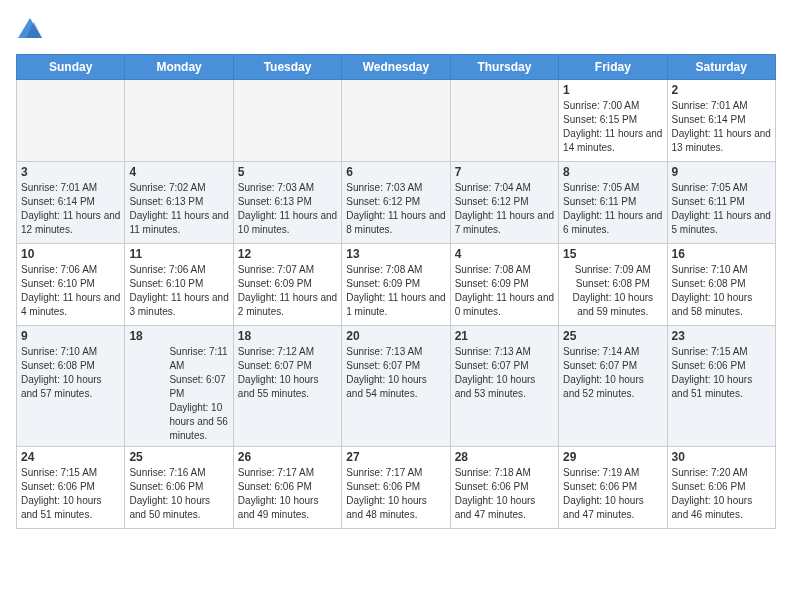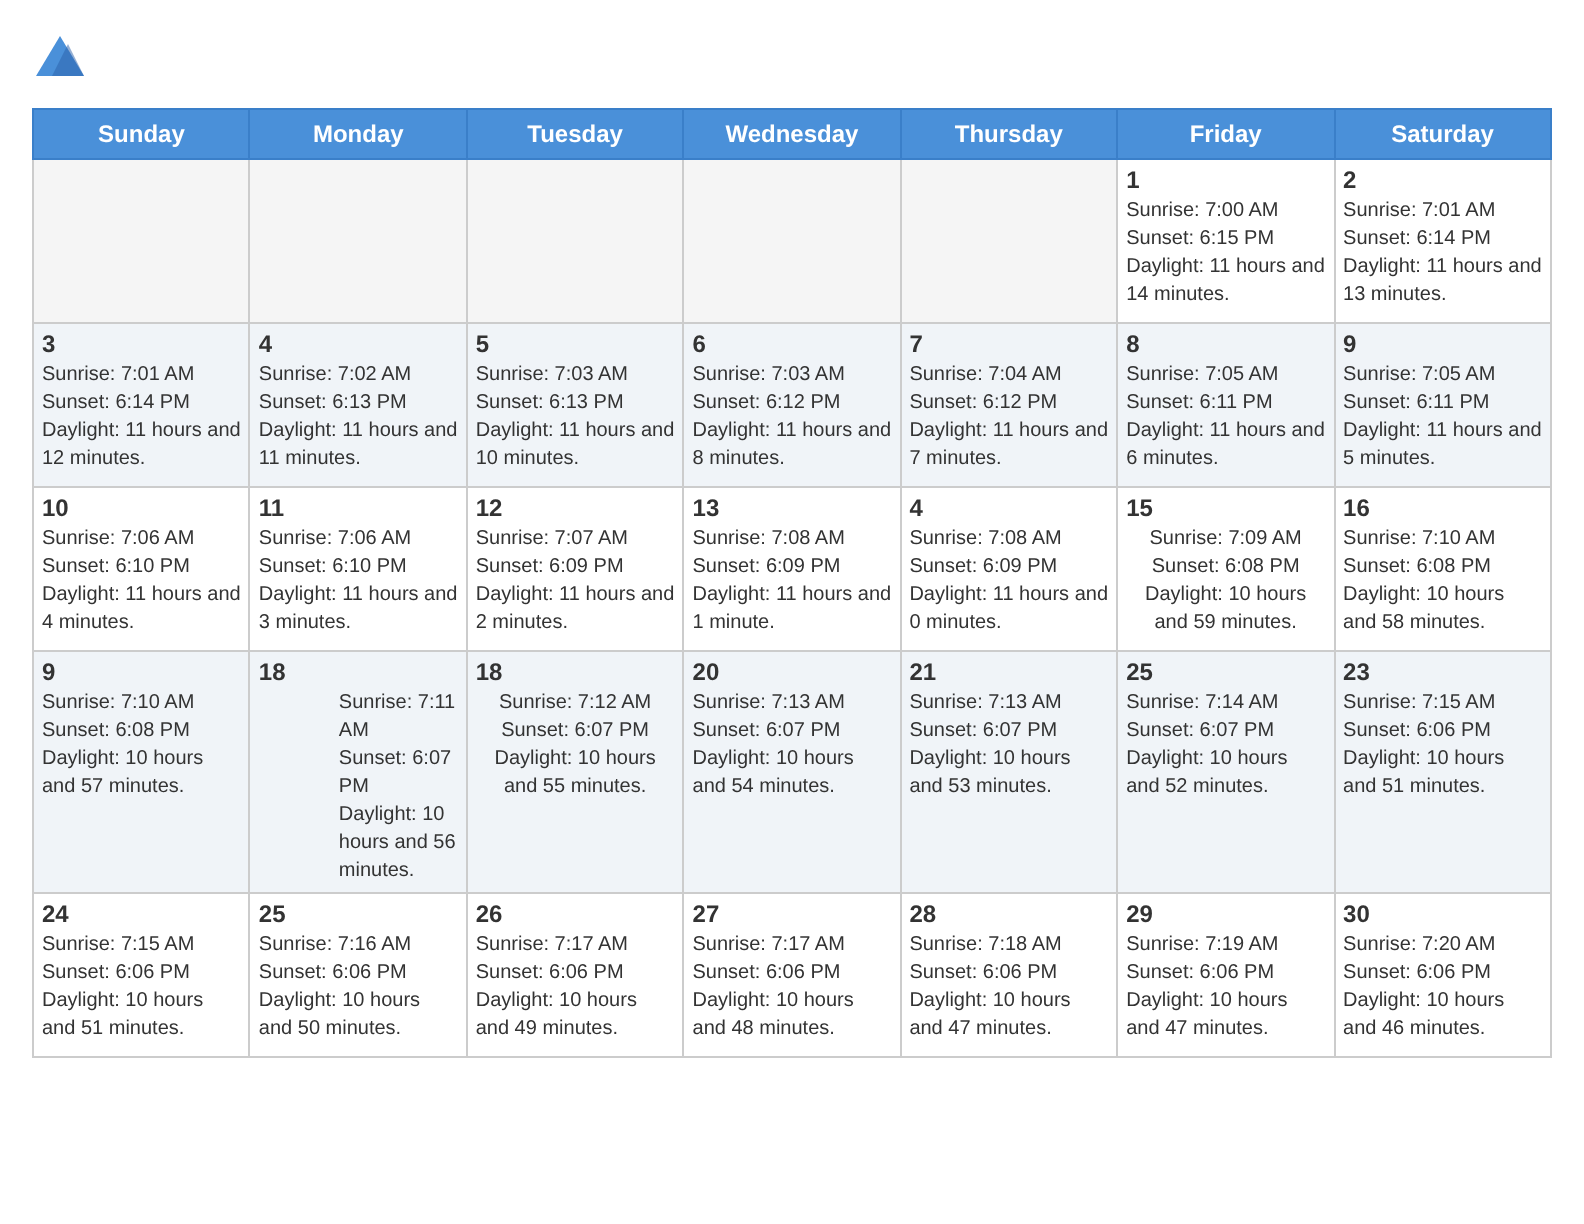--- a/index.html
+++ b/index.html
@@ -248,21 +248,21 @@
 Daylight: 10 hours and 57 minutes.</div>
           </td>
           <td>
             <span class="day-num">18</span>
             <div class="day-info" style="white-space: pre-line; margin-left: 40px;">Sunrise: 7:11 AM
 Sunset: 6:07 PM
 Daylight: 10 hours and 56 minutes.</div>
           </td>
           <td>
             <span class="day-num">18</span>
-            <div class="day-info" style="white-space: pre-line; text-align: center;">Sunrise: 7:12 AM
+            <div class="day-info" style="white-space: pre-line;">Sunrise: 7:12 AM
 Sunset: 6:07 PM
 Daylight: 10 hours and 55 minutes.</div>
           </td>
           <td>
             <span class="day-num">20</span>
             <div class="day-info" style="white-space: pre-line;">Sunrise: 7:13 AM
 Sunset: 6:07 PM
 Daylight: 10 hours and 54 minutes.</div>
           </td>
           <td>

